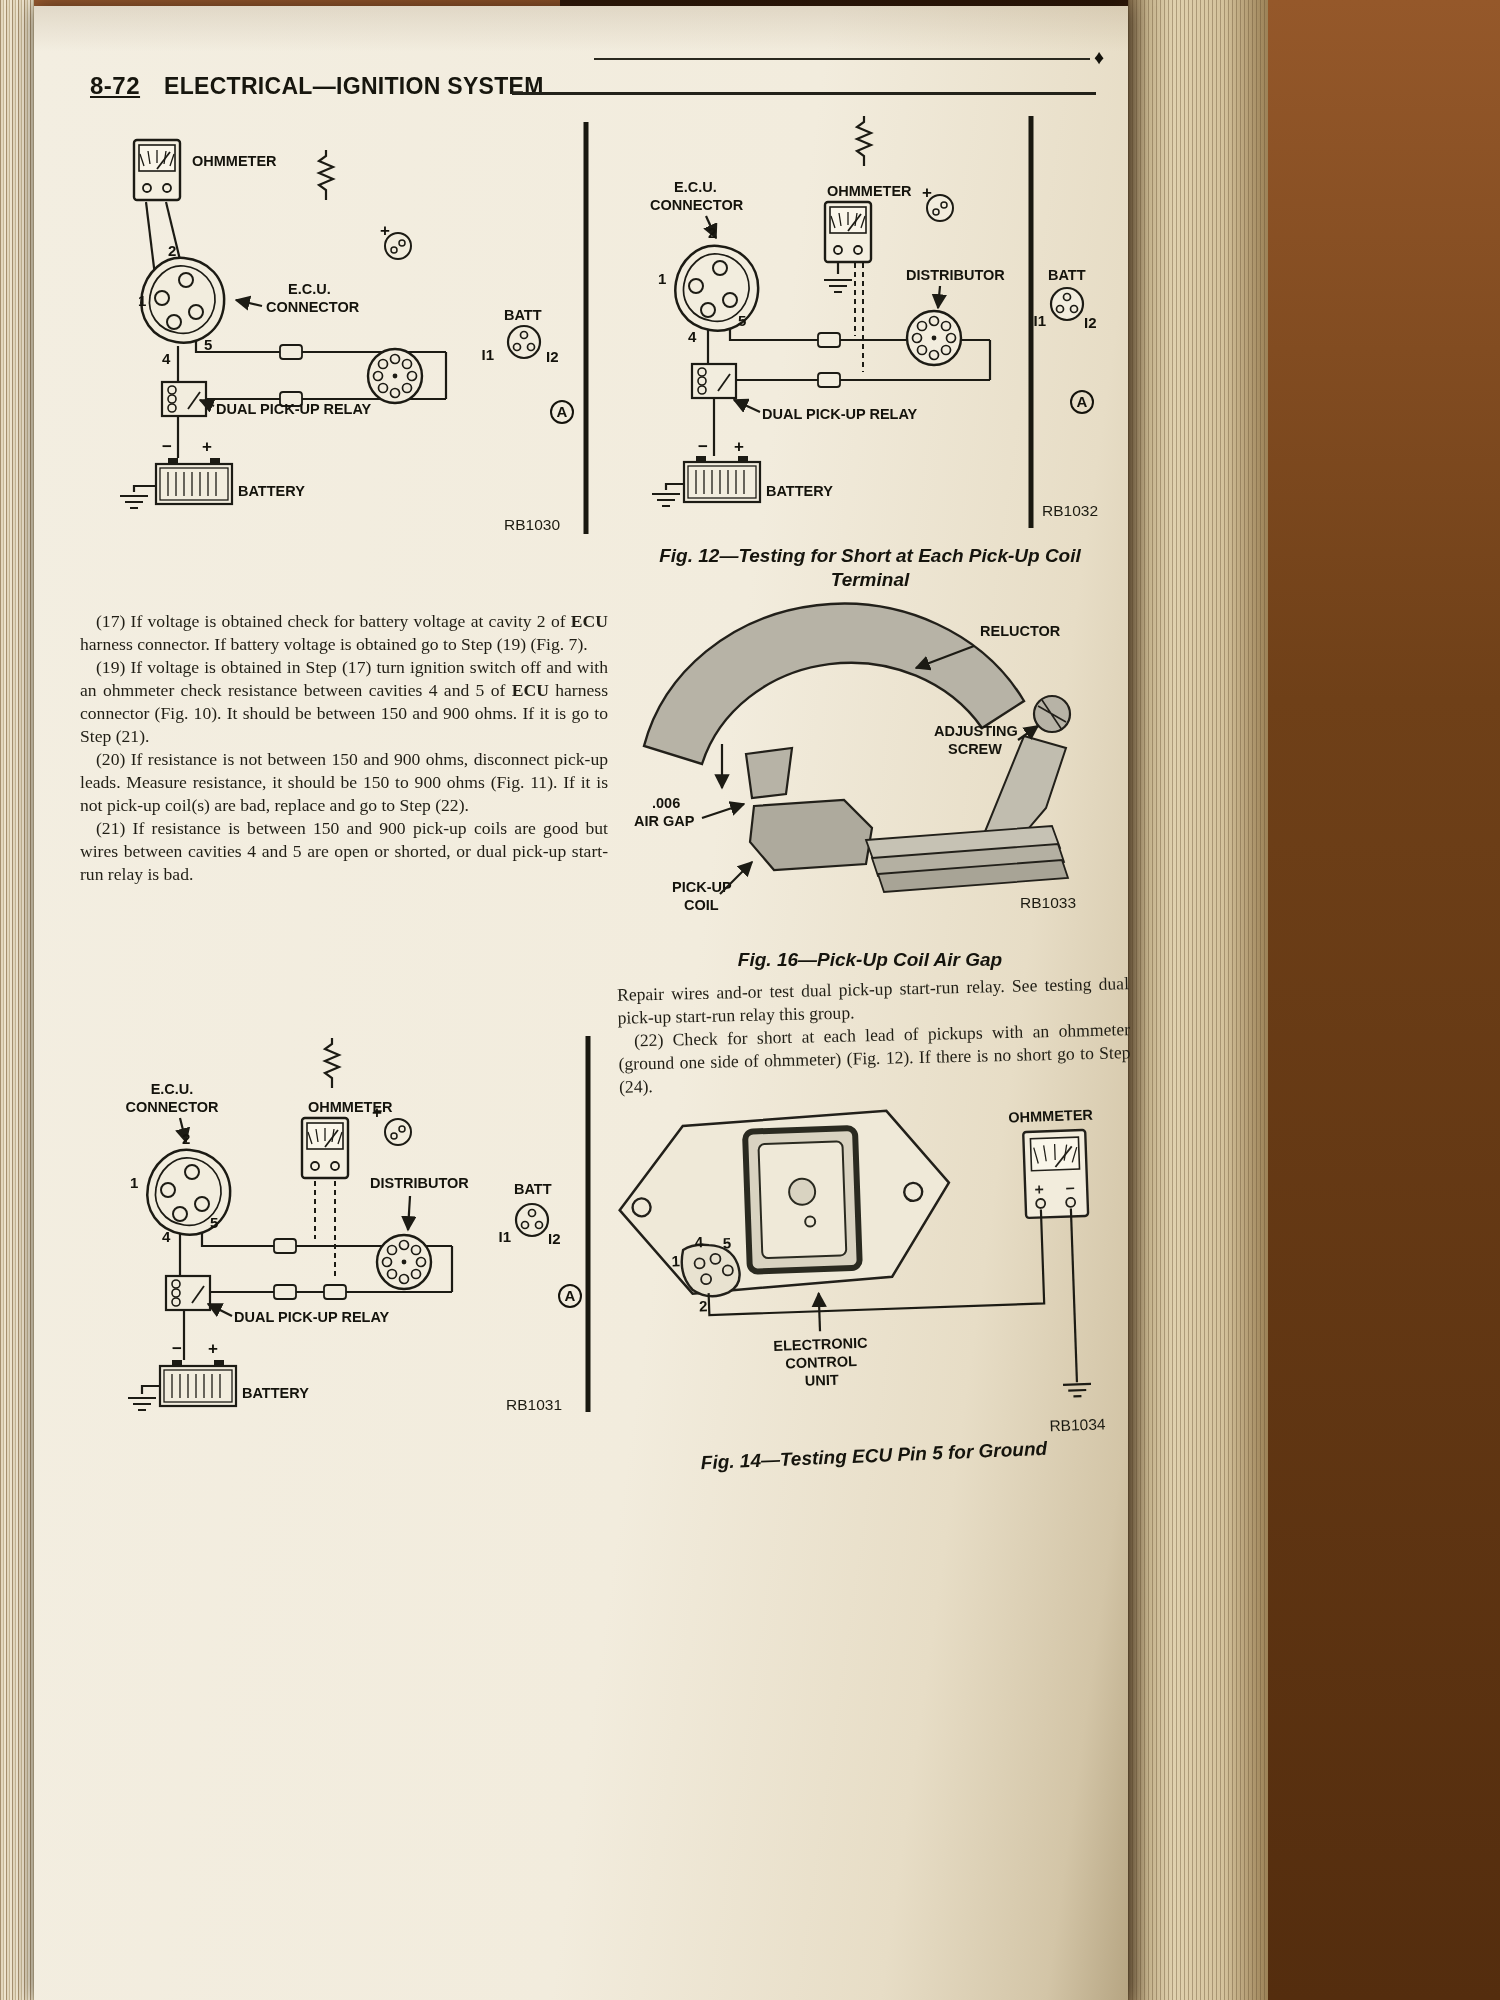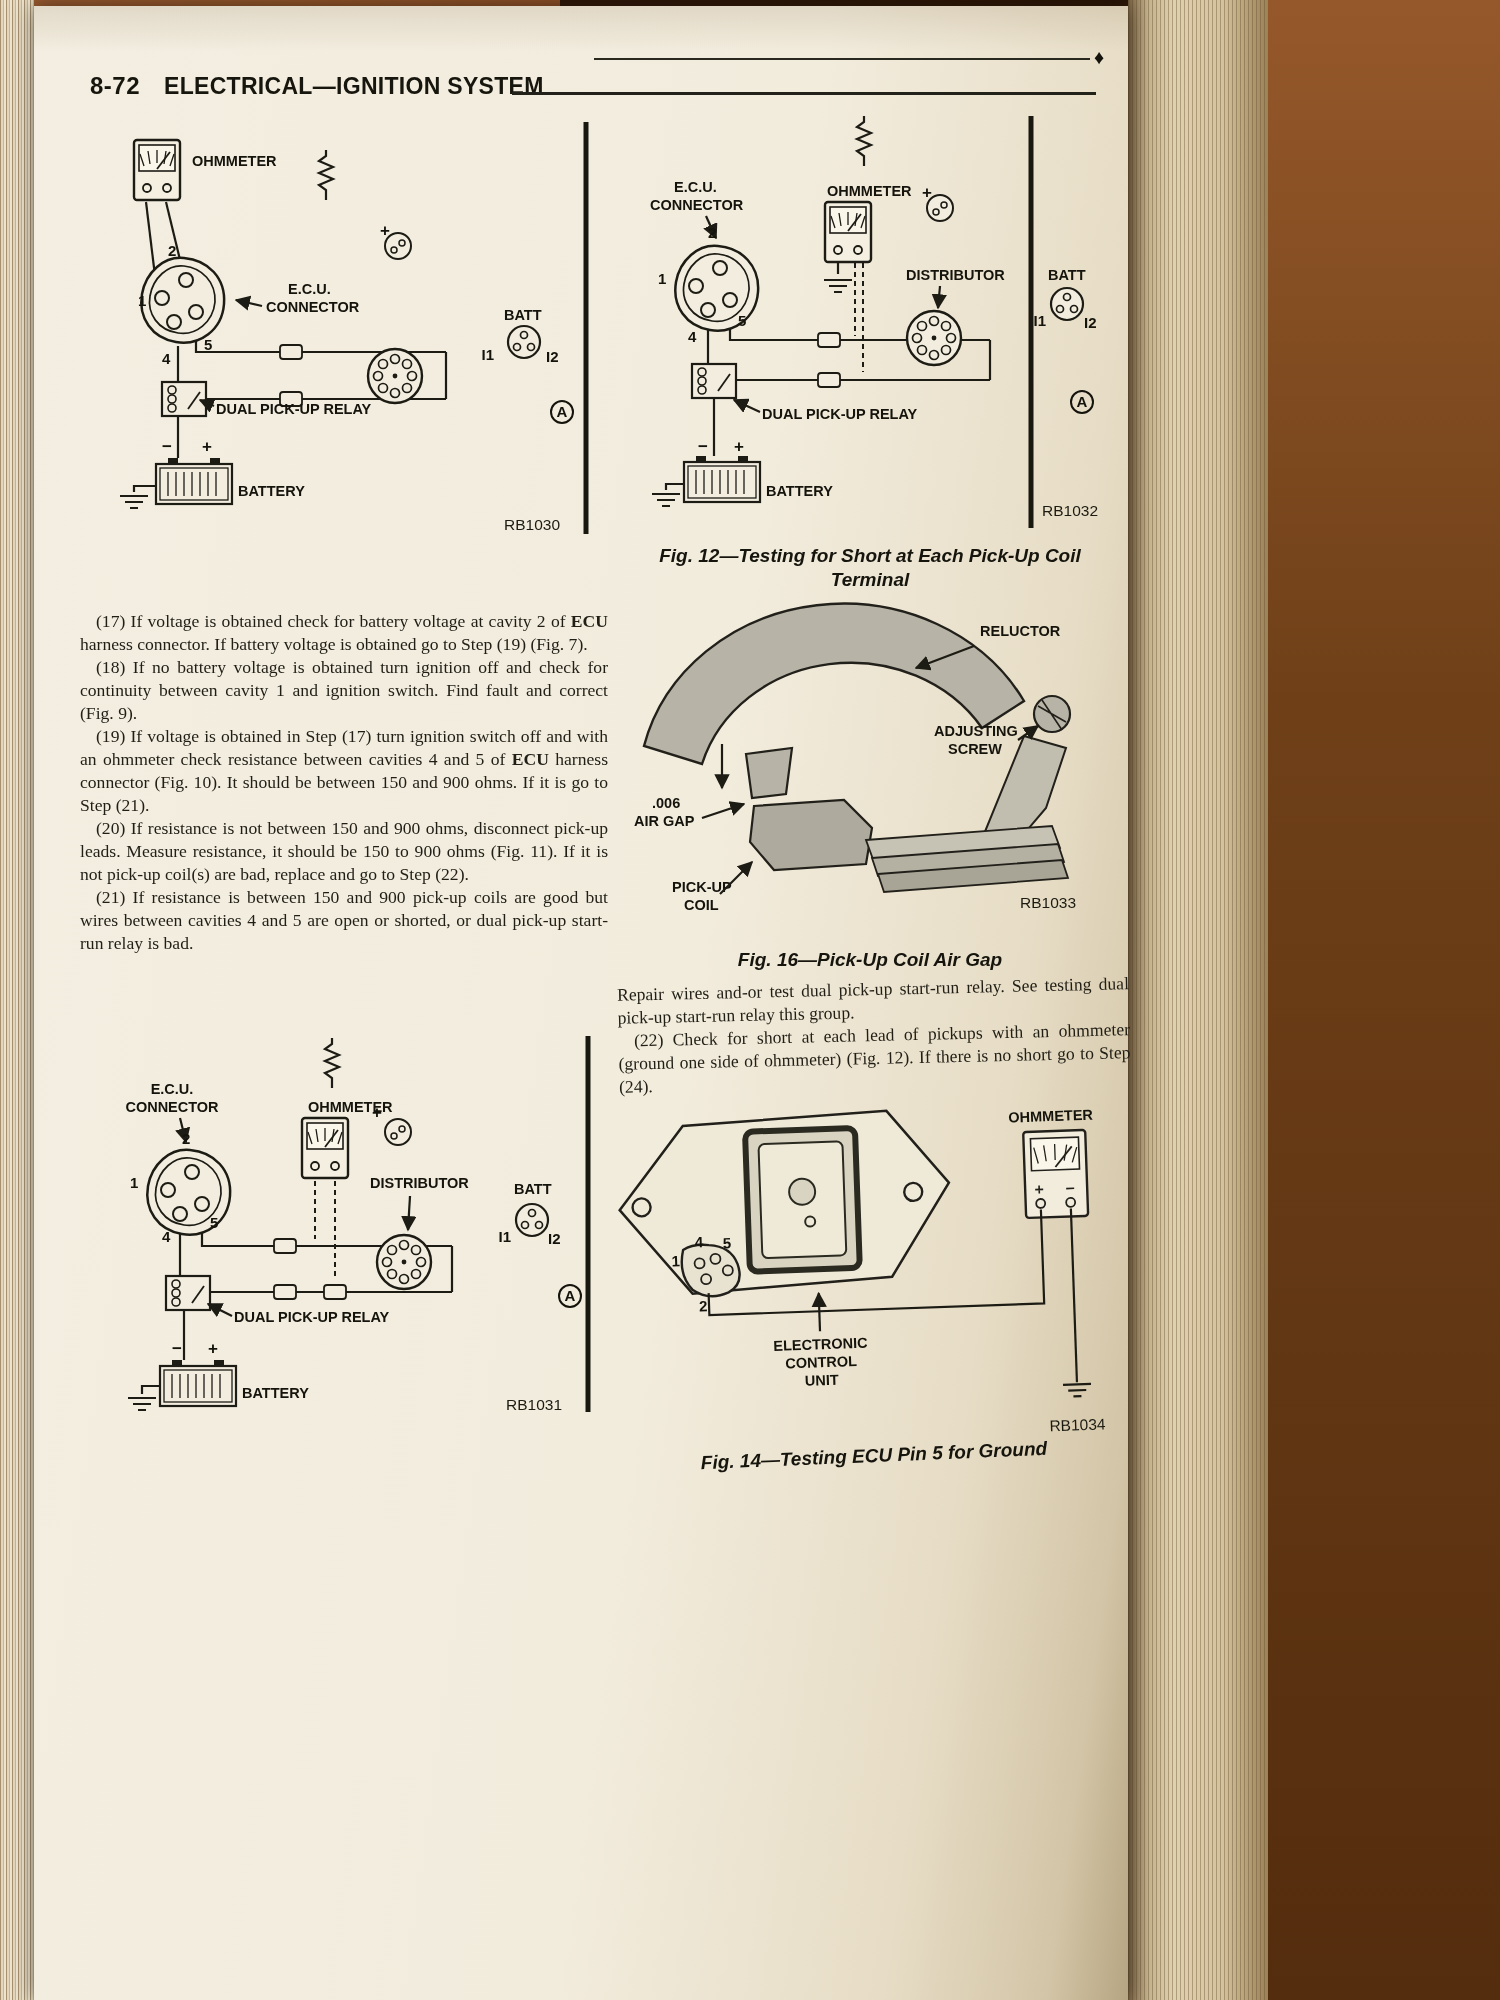--- a/index.html
+++ b/index.html
@@ -19,21 +19,21 @@
   .wood-right{position:absolute;left:1268px;top:0;width:232px;height:2000px;
     background:linear-gradient(180deg,#95582a 0,#6f4018 35%,#542d0e 100%);}
   .page{
     position:absolute;left:34px;top:6px;width:1094px;height:1994px;
     background:
       linear-gradient(180deg,rgba(116,86,48,.14) 0,rgba(0,0,0,0) 46px),
       linear-gradient(98deg,#f3eee1 0%,#f2ecdd 58%,#e7ddc6 82%,#d3c5a7 94%,#b6a582 100%);
     box-shadow:0 0 20px rgba(0,0,0,.5);
   }
   .abs{position:absolute;}
-  .hdr-num{font-weight:bold;font-size:24px;color:#17160e;letter-spacing:.5px;}
+  .hdr-num{font-weight:bold;font-size:24px;color:#17160e;letter-spacing:.5px;text-decoration:underline;}
   .hdr-title{font-weight:bold;font-size:23px;color:#17160e;margin-left:24px;letter-spacing:.3px;}
   .hdr-rule{position:absolute;left:478px;top:86px;width:584px;height:3px;background:#23221a;}
   .topline{position:absolute;left:560px;top:52px;width:496px;height:2px;background:#2a291f;}
   .diamond{position:absolute;left:1060px;top:40px;font-size:20px;color:#14130c;}
   .caption{font-style:italic;font-weight:bold;font-size:19px;color:#15140d;text-align:center;line-height:24px;}
   .bodytext{font-family:"Liberation Serif",serif;font-size:17.6px;line-height:23px;color:#201e15;text-align:justify;}
   .bodytext p{margin:0;text-indent:16px;}
   .bodytext p.noindent{text-indent:0;}
   .fig svg{display:block;}
   .lbl{font:bold 14.5px "Liberation Sans",sans-serif;fill:#14130c;}
@@ -267,21 +267,20 @@
     </svg>
   </div>
 
   <div class="caption abs" style="left:596px;top:538px;width:480px;">
     <div>Fig. 12—Testing for Short at Each Pick-Up Coil</div>
     <div>Terminal</div>
   </div>
 
   <div class="bodytext abs" style="left:46px;top:604px;width:528px;">
     <p><span>(17) If voltage is obtained check for battery voltage at cavity 2 of </span><b>ECU</b><span> harness connector. If battery voltage is obtained go to Step (19) (Fig. 7).</span></p>
-    <p>(18) If no battery voltage is obtained turn ignition off and check for continuity between cavity 1 and ignition switch. Find fault and correct (Fig. 9).</p>
     <p><span>(19) If voltage is obtained in Step (17) turn ignition switch off and with an ohmmeter check resistance between cavities 4 and 5 of </span><b>ECU</b><span> harness connector (Fig. 10). It should be between 150 and 900 ohms. If it is go to Step (21).</span></p>
     <p>(20) If resistance is not between 150 and 900 ohms, disconnect pick-up leads. Measure resistance, it should be 150 to 900 ohms (Fig. 11). If it is not pick-up coil(s) are bad, replace and go to Step (22).</p>
     <p>(21) If resistance is between 150 and 900 pick-up coils are good but wires between cavities 4 and 5 are open or shorted, or dual pick-up start-run relay is bad.</p>
   </div>
 
   <div class="fig abs" style="left:580px;top:590px;">
     <svg width="495" height="345" viewBox="0 0 495 345">
       <path d="M30,150 A205,185 0 0 1 410,105 L368,132 A155,140 0 0 0 88,168 Z" fill="#b7b3a6" stroke="#22201a" stroke-width="2.4"></path>
       <polygon points="132,158 178,152 172,198 138,202" fill="#b7b3a6" stroke="#22201a" stroke-width="2.2"></polygon>
       <path class="wire" d="M108,148 V192" marker-end="url(#arr)"></path>

